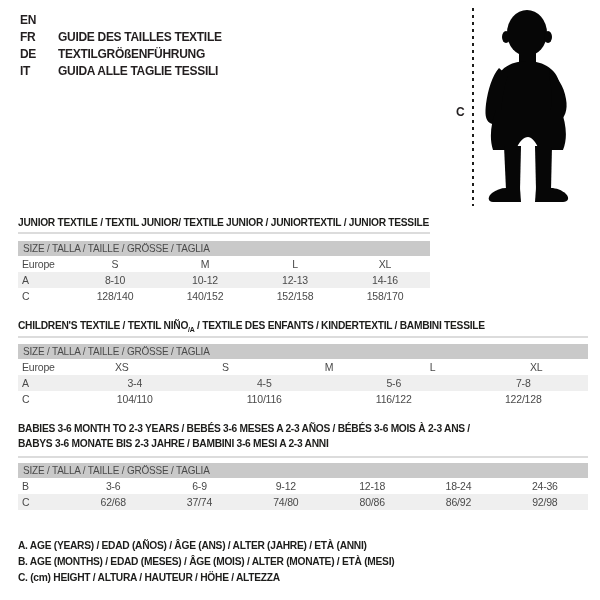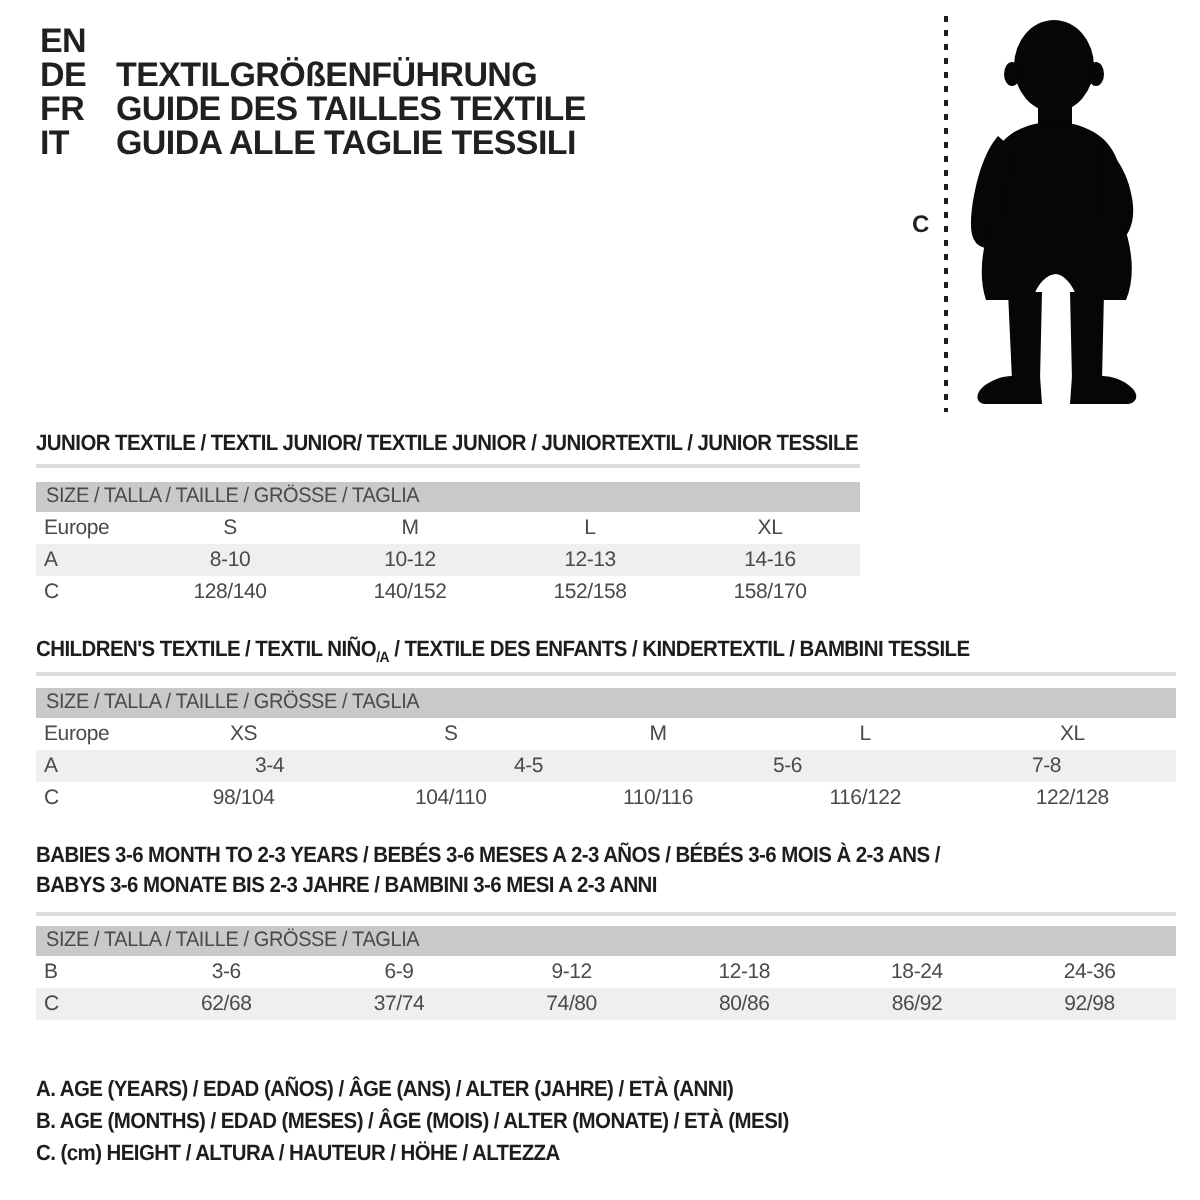--- a/index.html
+++ b/index.html
@@ -8,21 +8,21 @@
     background:#ffffff;
     font-family:"Liberation Sans", sans-serif;
     color:#231f20;
     position:relative;
     overflow:hidden;
   }
   .abs { position:absolute; }
 
   
   .lang-row { display:flex; height:17px; line-height:17px;
-              font-weight:bold; font-size:17px; letter-spacing:-0.3px; }
+              font-weight:bold; font-size:12px; letter-spacing:-0.3px; }
   .lang-code { width:38px; }
   .lang-title { white-space:nowrap; }
 
   
   .dotline { width:2px;
     background:repeating-linear-gradient(to bottom,#1d1d1b 0 3px,transparent 3px 7px); }
   .c-label { font-weight:bold; font-size:12px; }
 
   
   .section-title { font-weight:bold; font-size:11px; letter-spacing:-0.3px;
@@ -48,26 +48,26 @@
     transform:scaleX(0.93); transform-origin:0 0; color:#1d1d1b; }
 </style>
 </head>
 <body>
 
 <div class="abs" style="left:20px; top:12px;">
   <div class="lang-row">
     <div class="lang-code">EN</div>
   </div>
   <div class="lang-row">
+    <div class="lang-code">FR</div>
+    <div class="lang-title">GUIDE DES TAILLES TEXTILE</div>
+  </div>
+  <div class="lang-row">
     <div class="lang-code">DE</div>
     <div class="lang-title">TEXTILGRÖßENFÜHRUNG</div>
-  </div>
-  <div class="lang-row">
-    <div class="lang-code">FR</div>
-    <div class="lang-title">GUIDE DES TAILLES TEXTILE</div>
   </div>
   <div class="lang-row">
     <div class="lang-code">IT</div>
     <div class="lang-title">GUIDA ALLE TAGLIE TESSILI</div>
   </div>
 </div>
 
 <div class="abs c-label" style="left:456px; top:105px;">C</div>
 <div class="abs dotline" style="left:472px; top:8px; height:198px;"></div>
 <svg class="abs" style="left:483px; top:6px;" width="90" height="200" viewBox="0 0 90 200" fill="#060606">
@@ -129,21 +129,20 @@
 </div>
 <div class="abs trow shaded" style="left:18px; top:375px; width:570px;">
   <div class="tlabel">A</div>
   <div class="tval">3-4</div>
   <div class="tval">4-5</div>
   <div class="tval">5-6</div>
   <div class="tval">7-8</div>
 </div>
 <div class="abs trow" style="left:18px; top:391px; width:570px;">
   <div class="tlabel">C</div>
-  <div class="tval">98/104</div>
   <div class="tval">104/110</div>
   <div class="tval">110/116</div>
   <div class="tval">116/122</div>
   <div class="tval">122/128</div>
 </div>
 
 <div class="abs section-title" style="left:18px; top:421px;">BABIES 3-6 MONTH TO 2-3 YEARS / BEBÉS 3-6 MESES A 2-3 AÑOS / BÉBÉS 3-6 MOIS À 2-3 ANS /</div>
 <div class="abs section-title" style="left:18px; top:436px;">BABYS 3-6 MONATE BIS 2-3 JAHRE / BAMBINI 3-6 MESI A 2-3 ANNI</div>
 <div class="abs rule" style="left:18px; top:456px; width:570px;"></div>
 <div class="abs size-bar" style="left:18px; top:463px; width:570px;">

